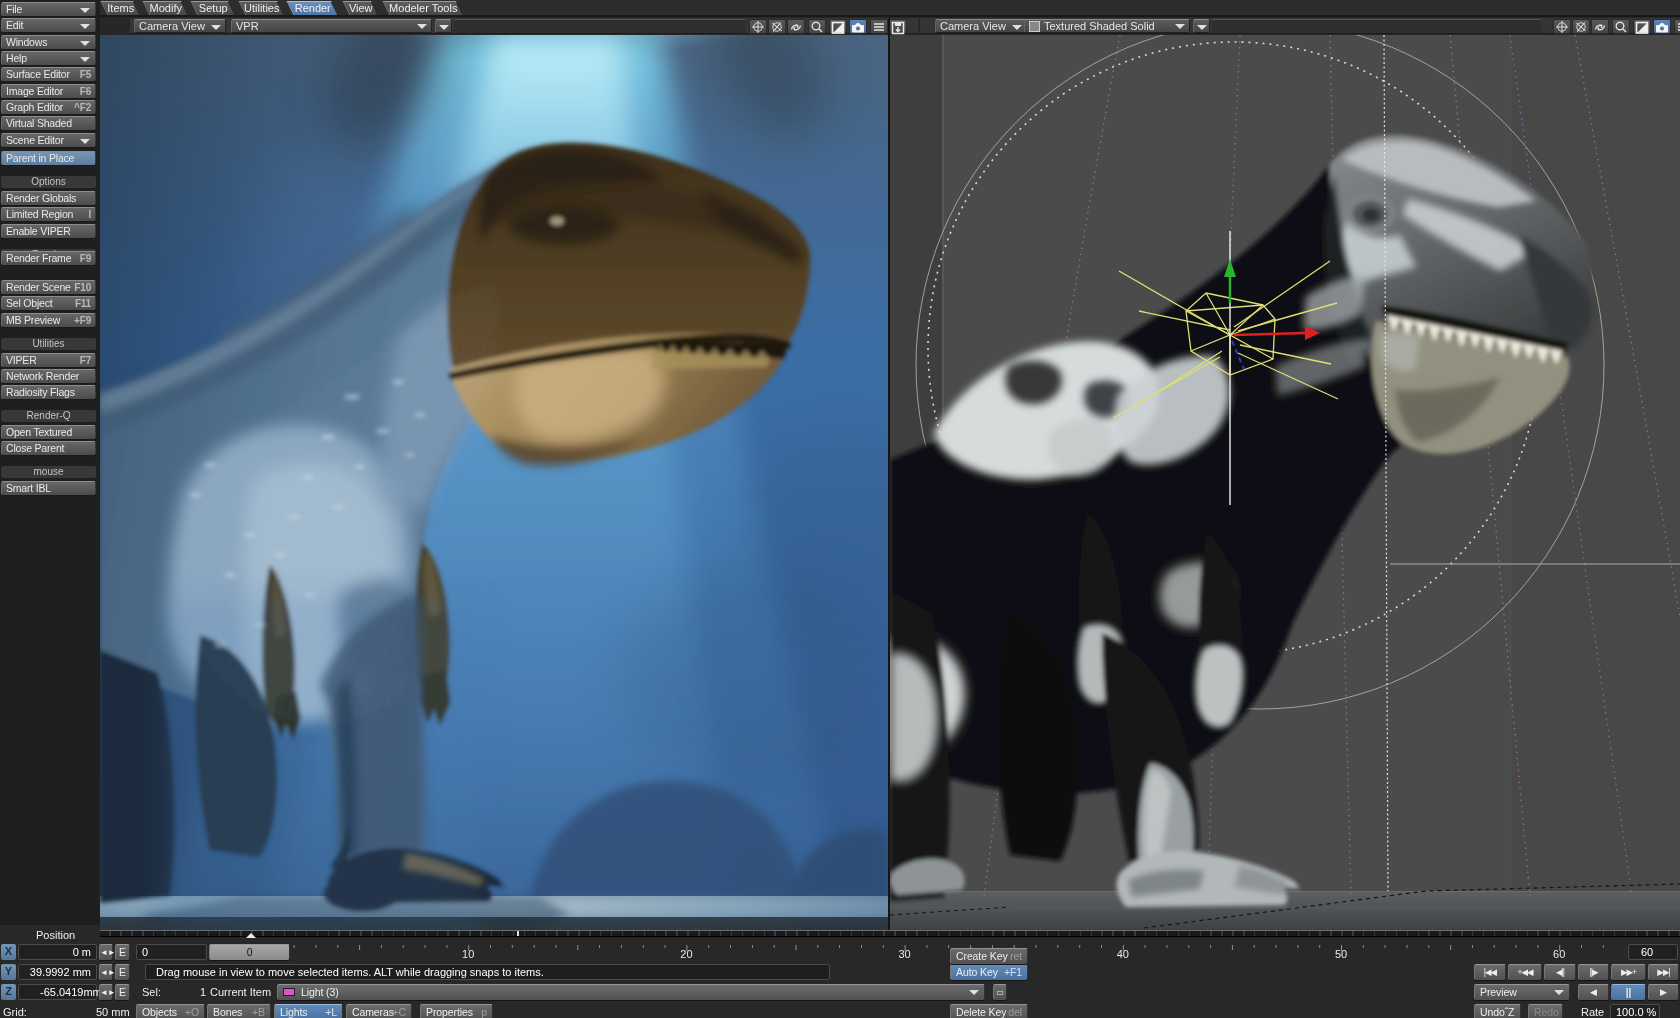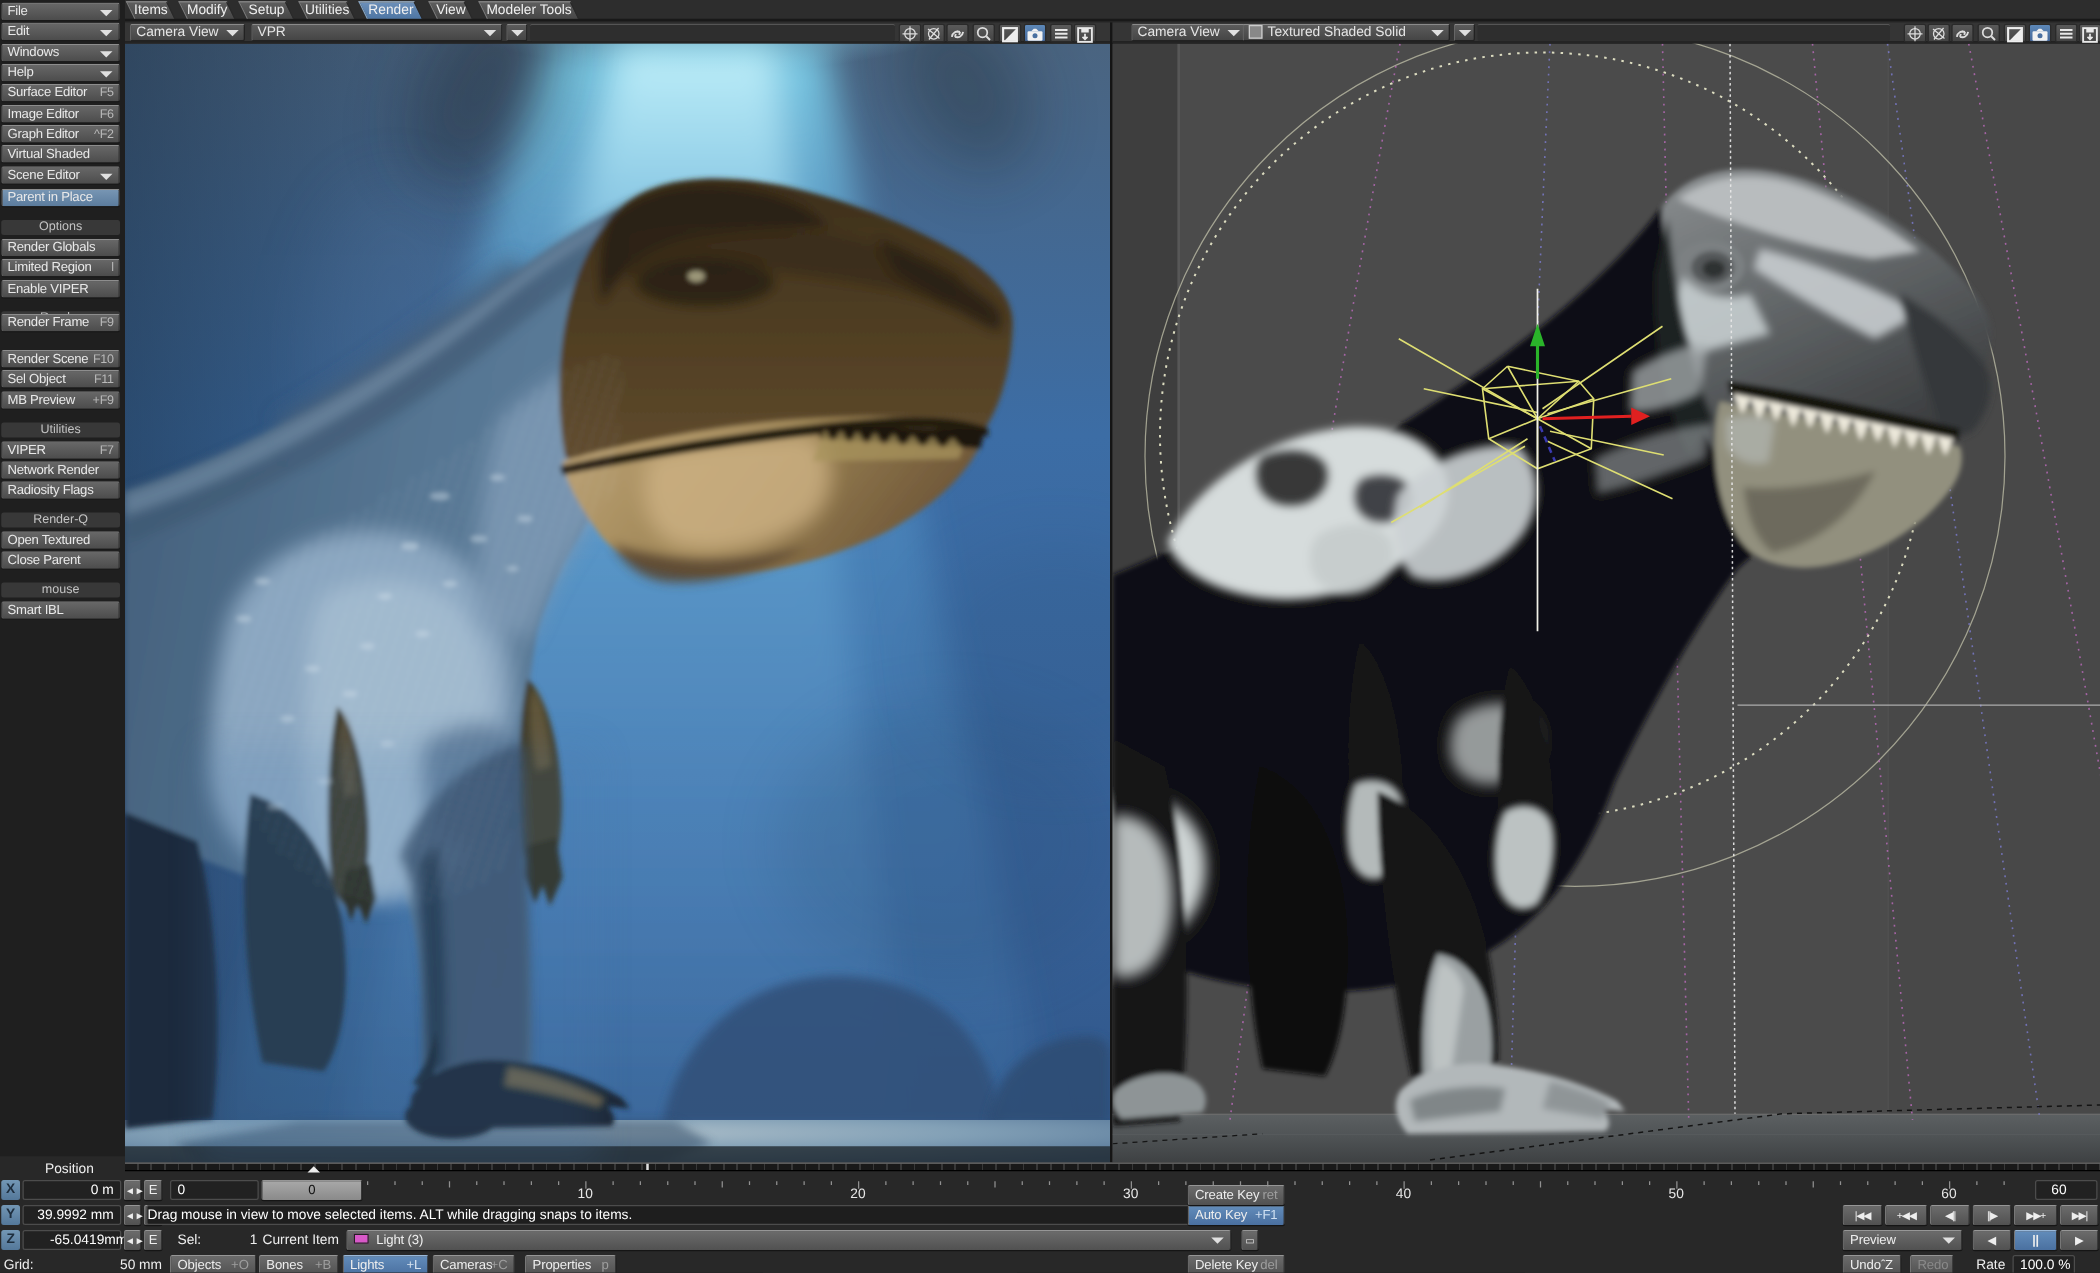--- a/index.html
+++ b/index.html
@@ -1,30 +1,30 @@
 <!DOCTYPE html>
 <html><head>
 <meta charset="utf-8">
 <style>
 * { margin:0; padding:0; box-sizing:border-box; }
 html,body { width:1680px; height:1018px; overflow:hidden; background:#272727; font-family:"Liberation Sans", sans-serif; }
 #root { position:relative; width:1680px; height:1018px; background:#272727; }
 .abs { position:absolute; }
 
 .sb { position:absolute; left:1px; width:95px; height:14px; background:linear-gradient(#676767,#4c4c4c); border-radius:2px; border-top:1px solid #8d8d8d; border-left:1px solid #6a6a6a; border-right:1px solid #3a3a3a; box-shadow:0 1px 0 #1a1a1a; color:#e9e9e9; font-size:10.5px; line-height:13px; padding-left:4px; white-space:nowrap; letter-spacing:-0.2px; }
-.sb .sc { position:absolute; right:4px; top:0; color:#b9b9b9; font-size:10px; }
+.sb .sc { position:absolute; right:4px; top:0; color:#b9b9b9; font-size:10px;font-weight:bold; }
 .sb .dd { position:absolute; right:5px; top:5px; width:0; height:0; border-left:5px solid transparent; border-right:5px solid transparent; border-top:5px solid #e0e0e0; }
 .sbh { position:absolute; left:1px; width:95px; height:12px; background:#383838; border-radius:2px; color:#c3c3c3; font-size:10px; line-height:12px; text-align:center; }
 .blue { background:linear-gradient(#7795b3,#5b7c9d) !important; }
 
 .tab { position:absolute; top:1px; height:14px; background:linear-gradient(#5d5d5d,#474747); border-top:1px solid #9a9a9a; border-left:1px solid #7a7a7a; border-right:1px solid #2a2a2a; transform:skewX(26deg); color:#f0f0f0; font-size:11px; }
 .tab span { display:block; transform:skewX(-26deg); text-align:center; line-height:13px; }
 .tabsel { background:linear-gradient(#6c8fb8,#4e76a4); border-top:1px solid #a8c0d8; border-left:1px solid #88a8c8; }
 
-.vph { position:absolute; height:16px; background:#353535; border-bottom:1px solid #1d1d1d; }
+.vph { position:absolute; height:16px; background:#353535; border-bottom:1px solid #1d1d1d;margin-left:30px; }
 .hbtn { position:absolute; top:1px; height:14px; background:linear-gradient(#5c5c5c,#454545); border:1px solid #222; border-top-color:#8a8a8a; border-left-color:#666; border-radius:2px; color:#e6e6e6; font-size:11px; line-height:12px; padding:0 4px; white-space:nowrap; }
 .hbtn .dd { display:inline-block; width:0; height:0; border-left:5px solid transparent; border-right:5px solid transparent; border-top:5px solid #e0e0e0; margin-left:6px; }
 .hrec { position:absolute; top:1px; height:14px; background:#2e2e2e; border-top:1px solid #555; border-radius:2px; }
 .ib { position:absolute; top:1px; width:18px; height:15px; background:linear-gradient(#5a5a5a,#444); border:1px solid #2a2a2a; border-radius:2px; }
 .ib.sel { background:linear-gradient(#5d88b8,#45689a); }
 
 .fld { position:absolute; height:16px; background:#212121; border:1px solid #4c4c4c; border-radius:2px; color:#fff; font-size:11px; line-height:14px; }
 .gbtn { position:absolute; height:16px; background:linear-gradient(#6b6b6b,#515151); border-top:1px solid #969696; border-left:1px solid #777; border-right:1px solid #333; box-shadow:0 1px 0 #151515; border-radius:2px; color:#eee; font-size:10.5px; line-height:15px; padding:0 5px; white-space:nowrap; letter-spacing:-0.1px; }
 .gbtn .sc { position:absolute; right:5px; color:#9e9e9e; }
 .gbtn.bl { background:linear-gradient(#628cba,#4a70a0); border-top-color:#9ab8d8; }
@@ -561,21 +561,21 @@
           <rect x="1289.0" y="1" width="1" height="3" fill="#909090"></rect>
           <rect x="1310.8" y="1" width="1" height="3" fill="#909090"></rect>
           <text x="176.2" y="14" fill="#e8e8e8" font-size="11" text-anchor="middle" font-family="Liberation Sans">10</text>
           <text x="394.4" y="14" fill="#e8e8e8" font-size="11" text-anchor="middle" font-family="Liberation Sans">20</text>
           <text x="612.6" y="14" fill="#e8e8e8" font-size="11" text-anchor="middle" font-family="Liberation Sans">30</text>
           <text x="830.8" y="14" fill="#e8e8e8" font-size="11" text-anchor="middle" font-family="Liberation Sans">40</text>
           <text x="1049" y="14" fill="#e8e8e8" font-size="11" text-anchor="middle" font-family="Liberation Sans">50</text>
           <text x="1267.2" y="14" fill="#e8e8e8" font-size="11" text-anchor="middle" font-family="Liberation Sans">60</text>
         </svg></div>
       <div class="fld" style="left:1628px;top:944px;width:50px;padding-left:12px;">60</div>
-      <div class="fld" style="left:117px;top:964px;width:900px;background:#1e1e1e;">Drag mouse in view to move selected items. ALT while dragging snaps to items.</div>
+      <div class="fld" style="left:145px;top:964px;width:685px;padding-left:10px;background:#1e1e1e;">Drag mouse in view to move selected items. ALT while dragging snaps to items.</div>
       <div class="gbtn bl" style="left:950px;top:964px;width:78px;">Auto Key<span class="sc" style="color:#cfe0f2">+F1</span></div>
       <div class="gbtn" style="left:1474px;top:964px;width:32px;padding:0;text-align:center;font-size:8.5px;letter-spacing:-1px;color:#eee;">|◀◀</div>
       <div class="gbtn" style="left:1508px;top:964px;width:34px;padding:0;text-align:center;font-size:8.5px;letter-spacing:-1px;color:#eee;">+◀◀</div>
       <div class="gbtn" style="left:1544px;top:964px;width:32px;padding:0;text-align:center;font-size:8.5px;letter-spacing:-1px;color:#eee;">◀||</div>
       <div class="gbtn" style="left:1578px;top:964px;width:31px;padding:0;text-align:center;font-size:8.5px;letter-spacing:-1px;color:#eee;">||▶</div>
       <div class="gbtn" style="left:1611px;top:964px;width:35px;padding:0;text-align:center;font-size:8.5px;letter-spacing:-1px;color:#eee;">▶▶+</div>
       <div class="gbtn" style="left:1648px;top:964px;width:31px;padding:0;text-align:center;font-size:8.5px;letter-spacing:-1px;color:#eee;">▶▶|</div>
       <div class="lbl" style="left:142px;top:984px;">Sel:</div>
       <div class="lbl" style="left:192px;top:984px;width:14px;text-align:right;">1</div>
       <div class="lbl" style="left:210px;top:984px;">Current Item</div>

